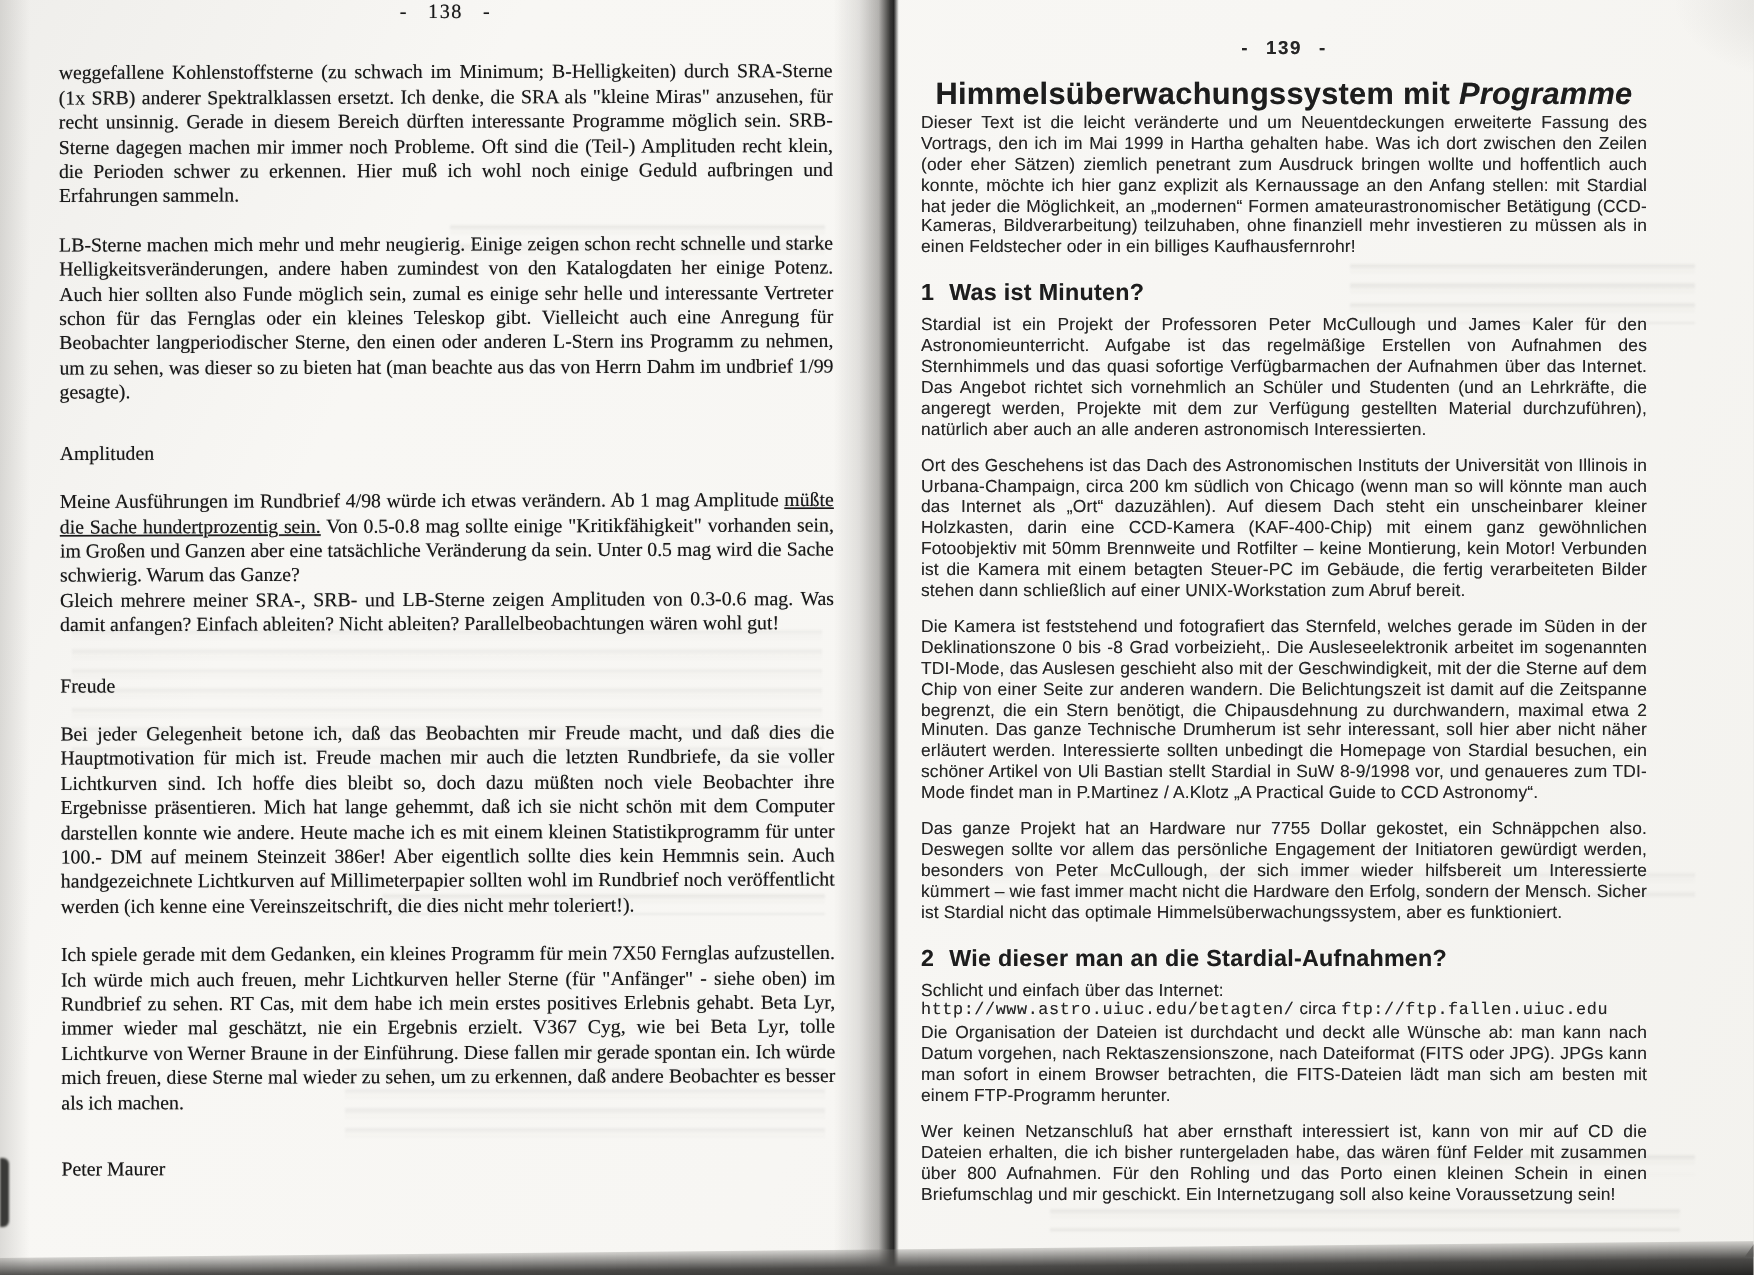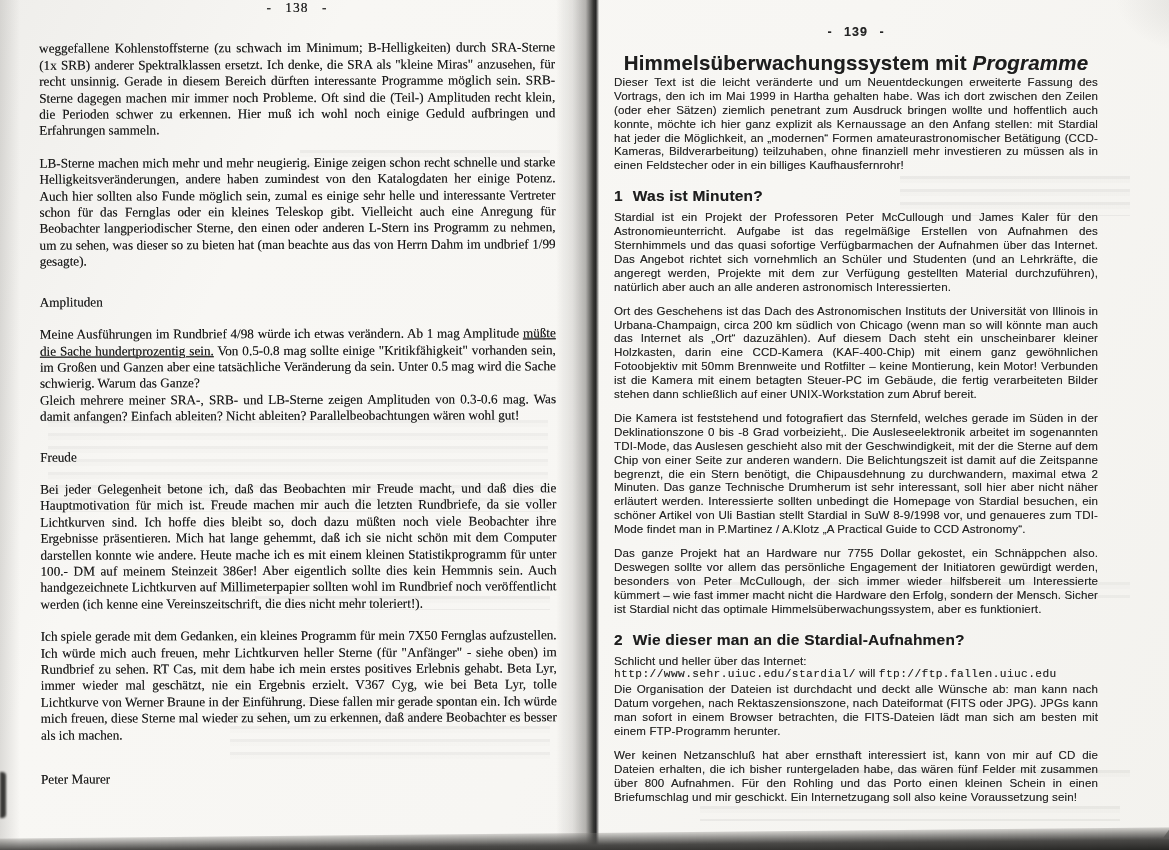--- a/index.html
+++ b/index.html
@@ -150,22 +150,22 @@
 
     <div class="sec-head"><span class="h-num">1</span><span>Was ist Minuten?</span></div>
 
     <p>Stardial ist ein Projekt der Professoren Peter McCullough und James Kaler für den Astronomieunterricht. Aufgabe ist das regelmäßige Erstellen von Aufnahmen des Sternhimmels und das quasi sofortige Verfügbarmachen der Aufnahmen über das Internet. Das Angebot richtet sich vornehmlich an Schüler und Studenten (und an Lehrkräfte, die angeregt werden, Projekte mit dem zur Verfügung gestellten Material durchzuführen), natürlich aber auch an alle anderen astronomisch Interessierten.</p>
     <p class="r-gap">Ort des Geschehens ist das Dach des Astronomischen Instituts der Universität von Illinois in Urbana-Champaign, circa 200 km südlich von Chicago (wenn man so will könnte man auch das Internet als „Ort“ dazuzählen). Auf diesem Dach steht ein unscheinbarer kleiner Holzkasten, darin eine CCD-Kamera (KAF-400-Chip) mit einem ganz gewöhnlichen Fotoobjektiv mit 50mm Brennweite und Rotfilter – keine Montierung, kein Motor! Verbunden ist die Kamera mit einem betagten Steuer-PC im Gebäude, die fertig verarbeiteten Bilder stehen dann schließlich auf einer UNIX-Workstation zum Abruf bereit.</p>
     <p class="r-gap">Die Kamera ist feststehend und fotografiert das Sternfeld, welches gerade im Süden in der Deklinationszone 0 bis -8 Grad vorbeizieht,. Die Ausleseelektronik arbeitet im sogenannten TDI-Mode, das Auslesen geschieht also mit der Geschwindigkeit, mit der die Sterne auf dem Chip von einer Seite zur anderen wandern. Die Belichtungszeit ist damit auf die Zeitspanne begrenzt, die ein Stern benötigt, die Chipausdehnung zu durchwandern, maximal etwa 2 Minuten. Das ganze Technische Drumherum ist sehr interessant, soll hier aber nicht näher erläutert werden. Interessierte sollten unbedingt die Homepage von Stardial besuchen, ein schöner Artikel von Uli Bastian stellt Stardial in SuW 8-9/1998 vor, und genaueres zum TDI-Mode findet man in P.Martinez / A.Klotz „A Practical Guide to CCD Astronomy“.</p>
     <p class="r-gap">Das ganze Projekt hat an Hardware nur 7755 Dollar gekostet, ein Schnäppchen also. Deswegen sollte vor allem das persönliche Engagement der Initiatoren gewürdigt werden, besonders von Peter McCullough, der sich immer wieder hilfsbereit um Interessierte kümmert – wie fast immer macht nicht die Hardware den Erfolg, sondern der Mensch. Sicher ist Stardial nicht das optimale Himmelsüberwachungssystem, aber es funktioniert.</p>
 
     <div class="sec-head"><span class="h-num">2</span><span>Wie dieser man an die Stardial-Aufnahmen?</span></div>
 
-    <p class="lead-line">Schlicht und heller über das Internet:</p>
-    <p class="url-line"><span class="mono">http://www.sehr.uiuc.edu/stardial/</span> <span>will</span> <span class="mono">ftp://ftp.fallen.uiuc.edu</span></p>
+    <p class="lead-line">Schlicht und einfach über das Internet:</p>
+    <p class="url-line"><span class="mono">http://www.astro.uiuc.edu/betagten/</span> <span>circa</span> <span class="mono">ftp://ftp.fallen.uiuc.edu</span></p>
 
     <p>Die Organisation der Dateien ist durchdacht und deckt alle Wünsche ab: man kann nach Datum vorgehen, nach Rektaszensionszone, nach Dateiformat (FITS oder JPG). JPGs kann man sofort in einem Browser betrachten, die FITS-Dateien lädt man sich am besten mit einem FTP-Programm herunter.</p>
     <p class="r-gap">Wer keinen Netzanschluß hat aber ernsthaft interessiert ist, kann von mir auf CD die Dateien erhalten, die ich bisher runtergeladen habe, das wären fünf Felder mit zusammen über 800 Aufnahmen. Für den Rohling und das Porto einen kleinen Schein in einen Briefumschlag und mir geschickt. Ein Internetzugang soll also keine Voraussetzung sein!</p>
   </div>
 
   <div class="gutter"></div>
   <div class="corner-wedge"></div>
   <div class="edge-nub"></div>
   <div class="bottom-band"></div>
 

